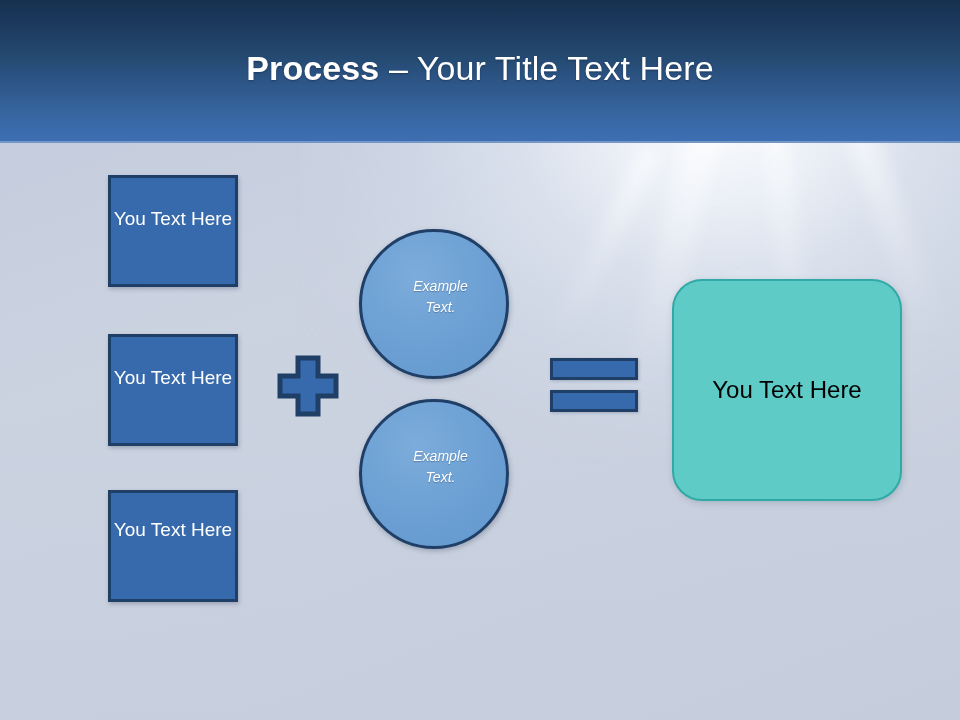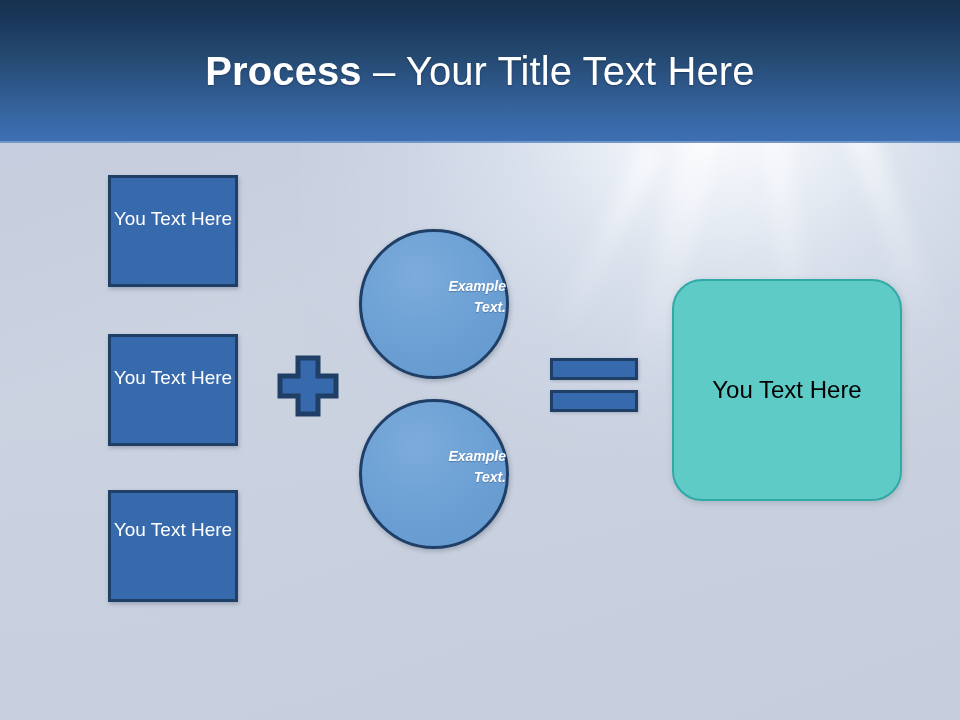--- a/index.html
+++ b/index.html
@@ -83,21 +83,21 @@
         #3b6cae 92%,
         #3d6fb2 100%);
     box-shadow: inset 0 -2px 0 rgba(255,255,255,0.28);
   }
   .header-title {
     position: absolute;
     left: 0; top: 49px;
     width: 960px;
     text-align: center;
     color: #ffffff;
-    font-size: 40px;
+    font-size: 34px;
     font-weight: 400;
     letter-spacing: 0.1px;
     white-space: nowrap;
     text-shadow: 0 1px 2px rgba(0,0,0,0.28);
   }
   .header-title .strong { font-weight: 700; }
 
   
   .sq {
     position: absolute;
@@ -141,23 +141,23 @@
     background: radial-gradient(circle at 38% 30%, #7cacdb 0%, #6fa2d5 42%, #6298cf 100%);
     border: 3px solid #1f3f67;
     box-shadow: 1px 2px 5px rgba(40,55,80,0.3);
   }
   .circ .circ-txt {
     position: absolute;
     left: 0; right: 0;
     color: #ffffff;
     font-size: 14px;
     line-height: 21px;
-    font-weight: 700;
+    font-weight: 400;
     font-style: italic;
-    text-align: right;
+    text-align: center;
     text-shadow: 0 1px 1px rgba(30,50,80,0.35);
     margin-left: 13px;
   }
   .circ-1 { left: 359px; top: 229px; }
   .circ-1 .circ-txt { top: 44px; }
   .circ-2 { left: 359px; top: 399px; }
   .circ-2 .circ-txt { top: 44px; }
 
   
   .op-eq {

